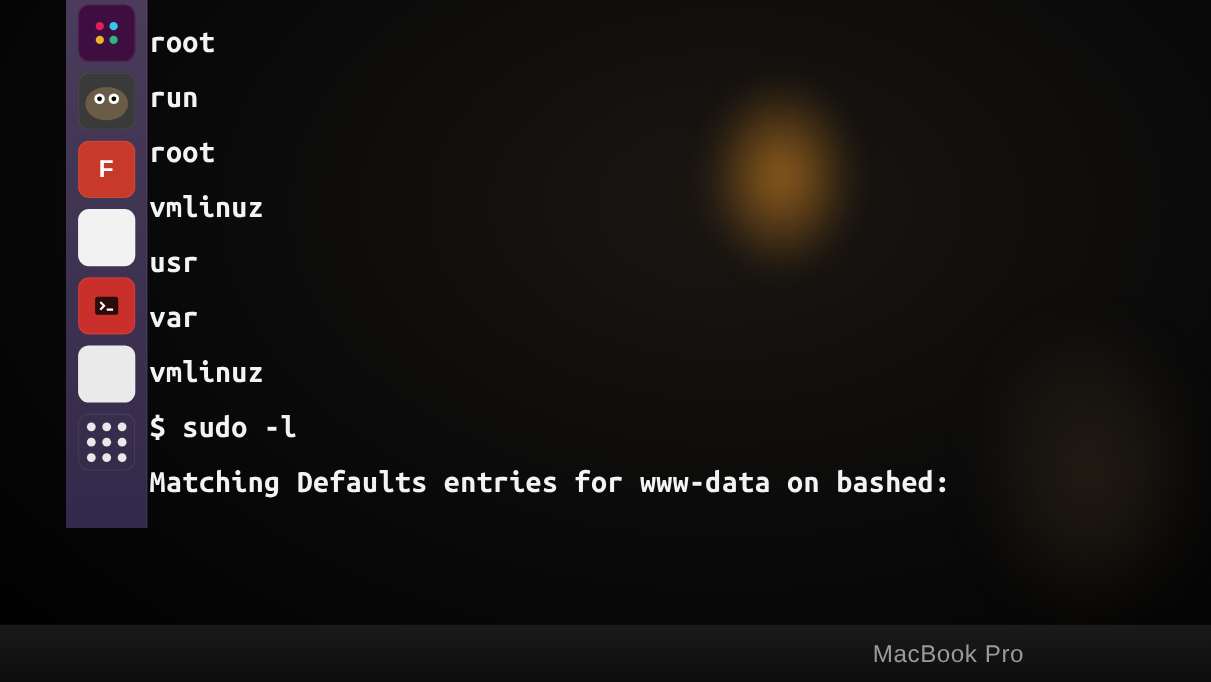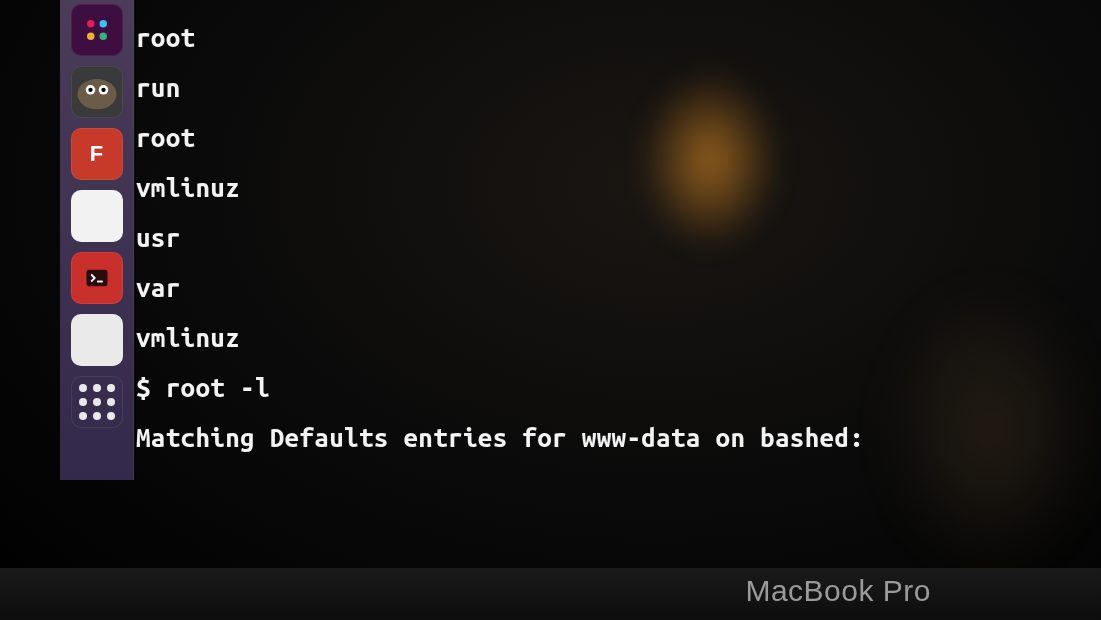--- a/index.html
+++ b/index.html
@@ -39,21 +39,21 @@
     left: 0; bottom: 0;
     width: 100%; height: 52px;
     background: linear-gradient(#1a1a1a, #0d0d0d);
   }
   .mbp {
     position: absolute;
     right: 170px;
     bottom: 12px;
     color: #9a9a9a;
     font-family: "Helvetica Neue", Arial, sans-serif;
-    font-size: 30px;
+    font-size: 22px;
     font-weight: 300;
     letter-spacing: 0.5px;
   }
 
   
   .launcher {
     position: absolute;
     left: 60px;
     top: 0;
     width: 74px;
@@ -167,21 +167,21 @@
   </div>
 
   <div class="terminal">
 <span class="line">root</span>
 <span class="line">run</span>
 <span class="line">root</span>
 <span class="line">vmlinuz</span>
 <span class="line">usr</span>
 <span class="line">var</span>
 <span class="line">vmlinuz</span>
-<span class="line"><span>$ </span><span>root -l</span></span>
+<span class="line"><span>$ </span><span>sudo -l</span></span>
 <span class="line">Matching Defaults entries for www-data on bashed:</span>
 
 
 
 
 
 
 
 
 

